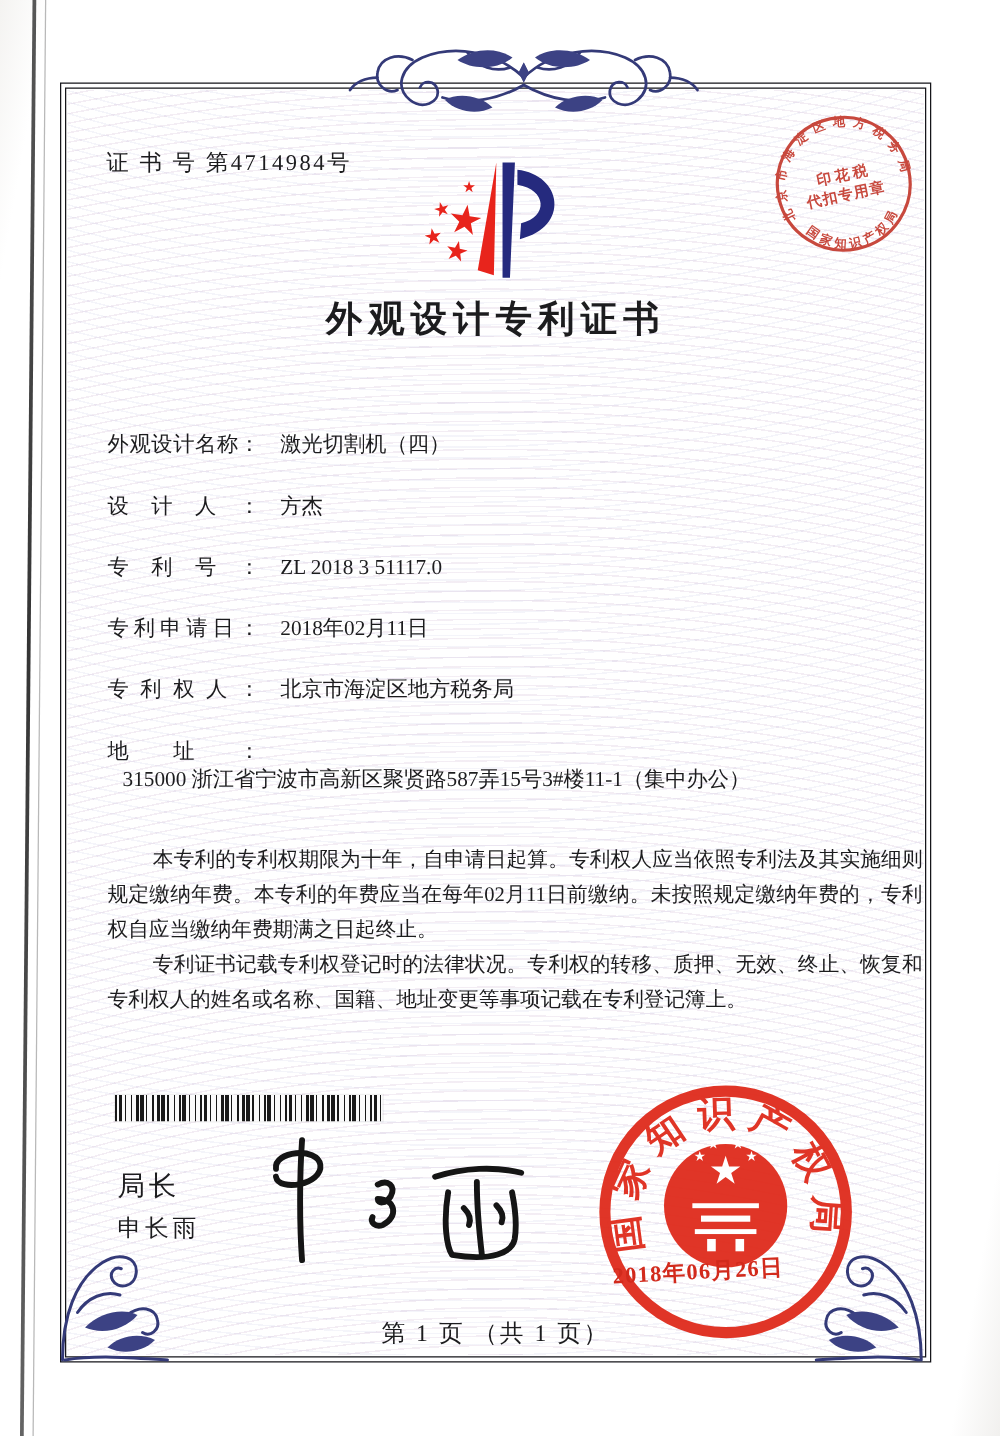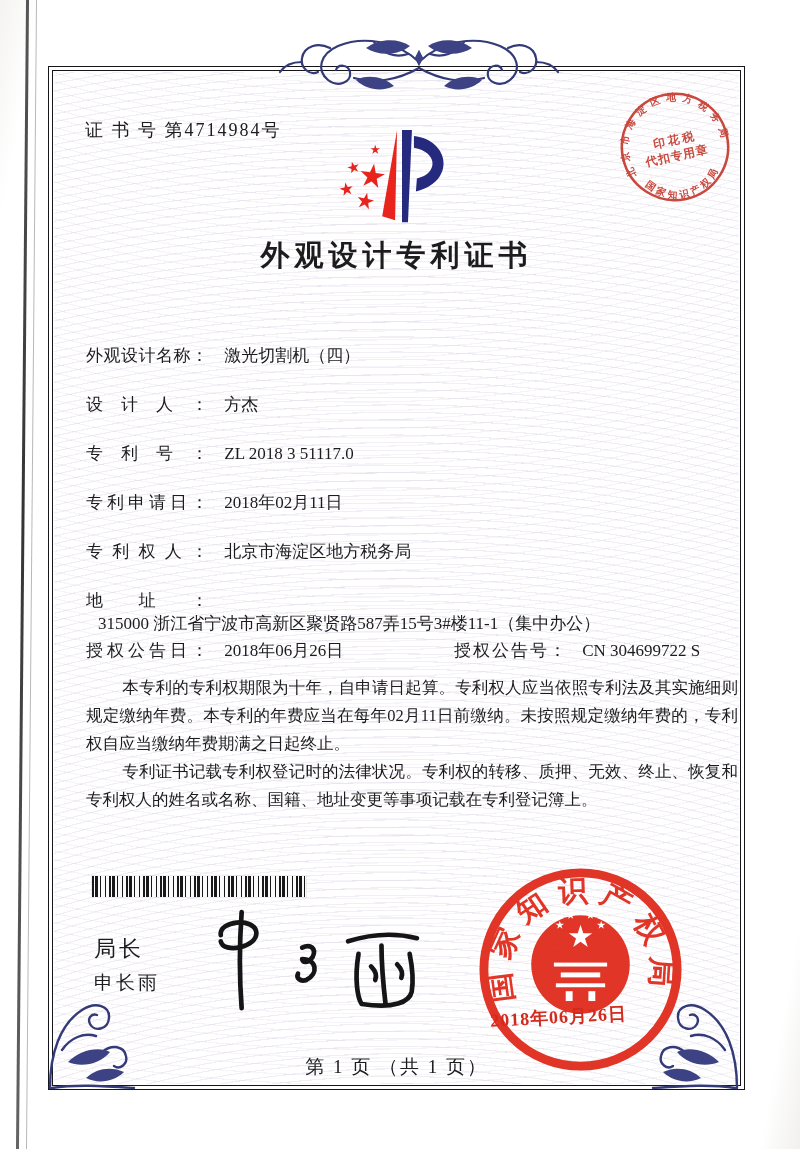--- a/index.html
+++ b/index.html
@@ -166,28 +166,20 @@
       <span class="f-label">专利申请日：</span>
       <span class="f-value">2018年02月11日</span>
     </div>
     <div class="f-row">
       <span class="f-label">专利权人：</span>
       <span class="f-value">北京市海淀区地方税务局</span>
     </div>
     <div class="f-row address">
       <span class="f-label">地址：</span>
       <span class="f-value">315000 浙江省宁波市高新区聚贤路587弄15号3#楼11-1（集中办公）</span>
-    </div>
-    <div class="f-row">
-      <span class="f-label">授权公告日：</span>
-      <span class="f-value">2018年06月26日</span>
-      <span class="grant-no">
-        <span class="f-label">授权公告号：</span>
-        <span class="f-value">CN 304699722 S</span>
-      </span>
     </div>
   </div>
 
   <div class="paras">
     <p>本专利的专利权期限为十年，自申请日起算。专利权人应当依照专利法及其实施细则规定缴纳年费。本专利的年费应当在每年02月11日前缴纳。未按照规定缴纳年费的，专利权自应当缴纳年费期满之日起终止。</p>
     <p>专利证书记载专利权登记时的法律状况。专利权的转移、质押、无效、终止、恢复和专利权人的姓名或名称、国籍、地址变更等事项记载在专利登记簿上。</p>
   </div>
 
   <div class="barcode"></div>
 

